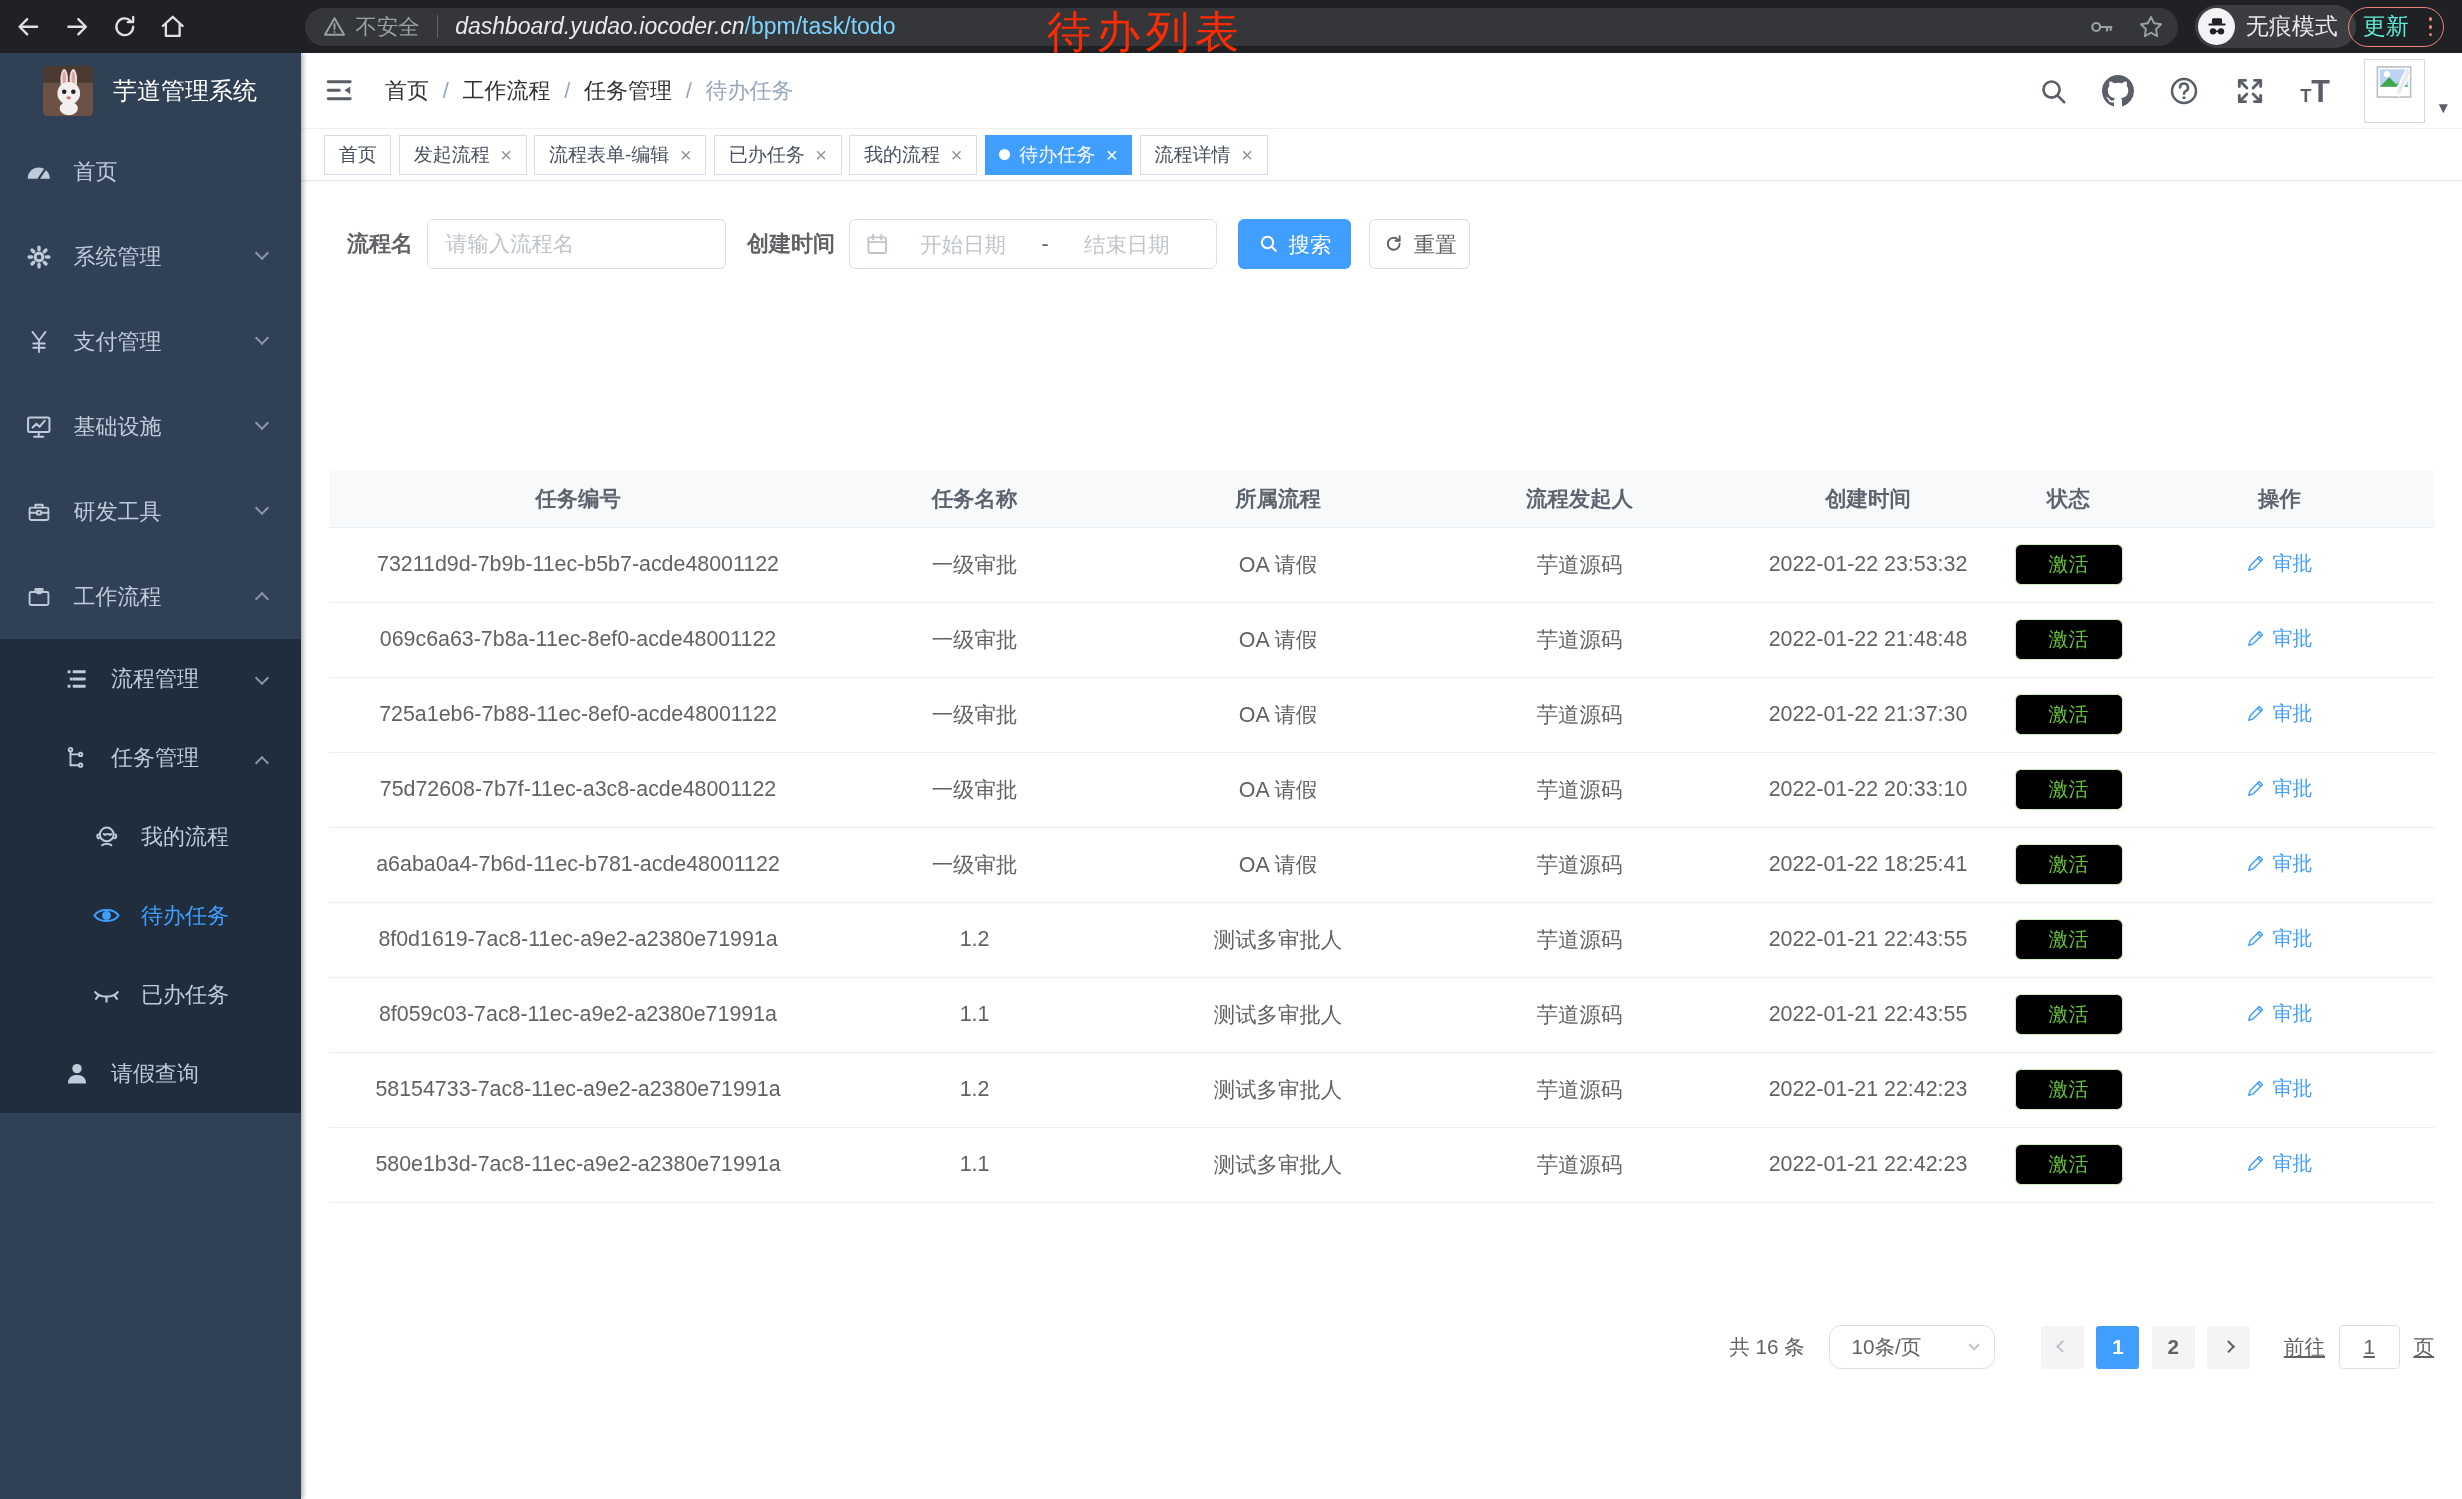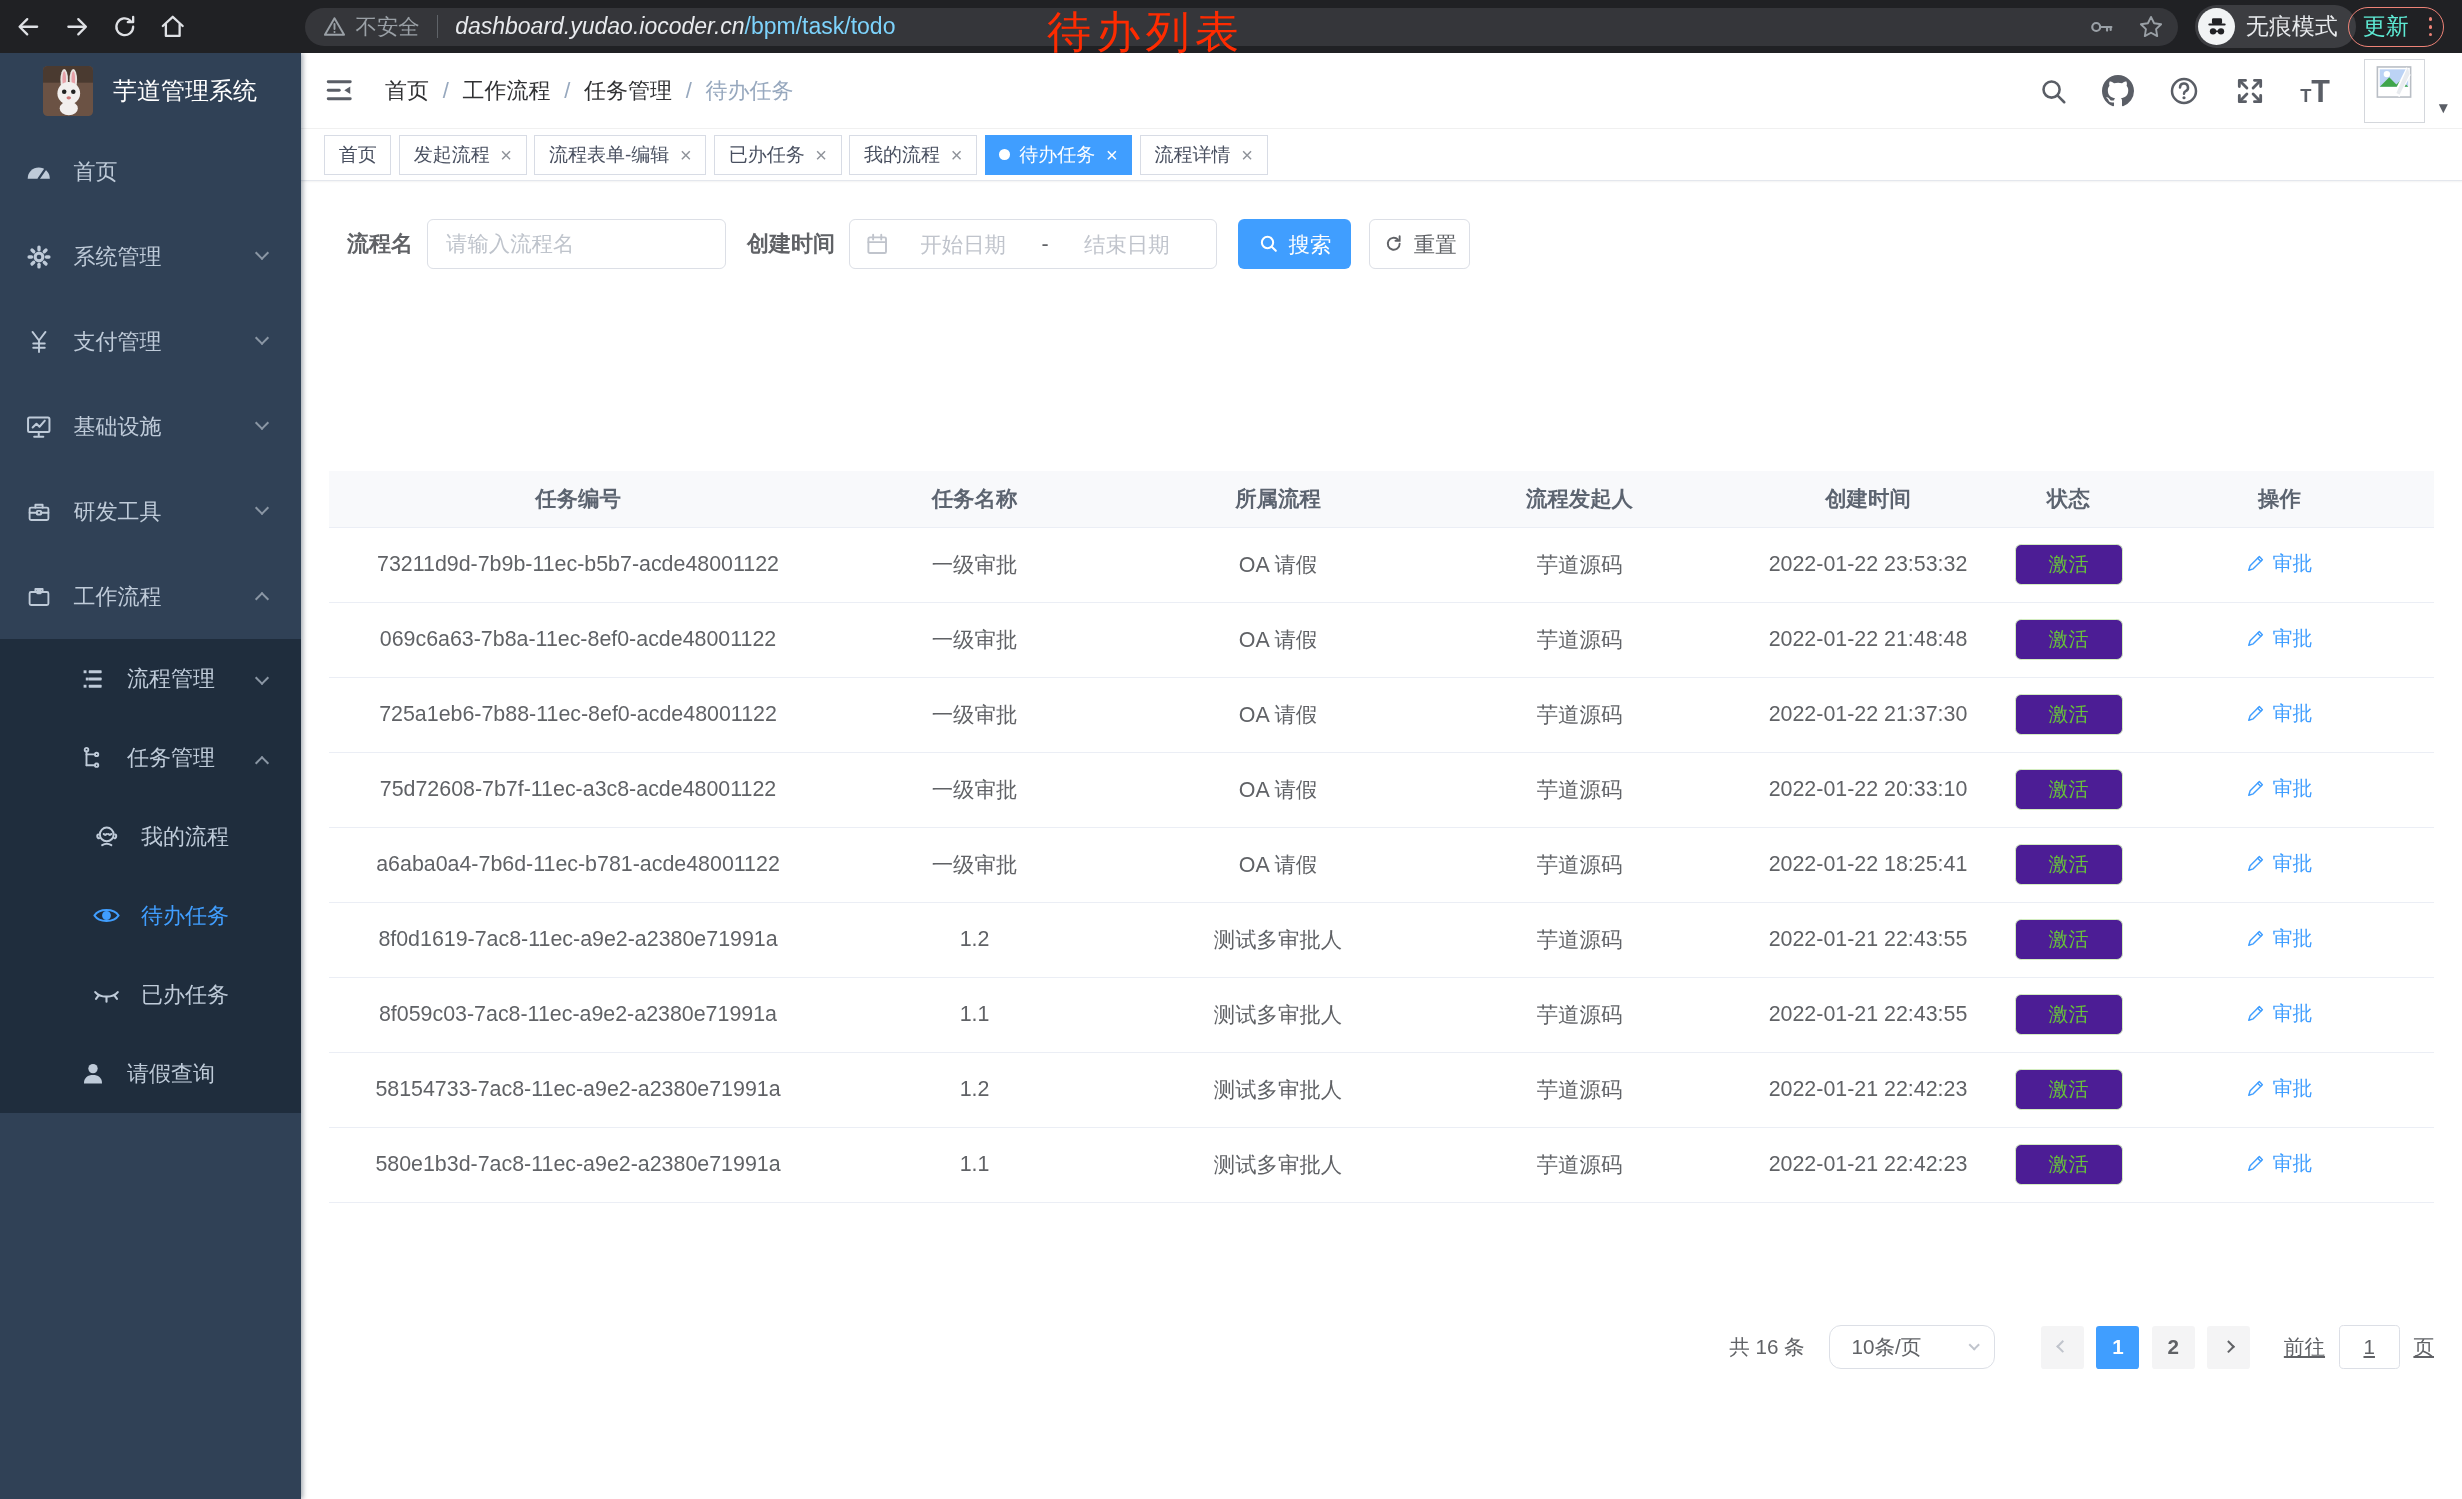--- a/index.html
+++ b/index.html
@@ -30,21 +30,21 @@
 
   
   #sidebar { position:absolute; left:0; top:53px; width:301px; height:1446px; background:#304156; z-index:30; box-shadow:1.5px 0 4.6px rgba(0,21,41,.35); }
   #logo { height:76px; display:flex; align-items:center; padding-left:43px; }
   #logo .logo-img { width:50px; height:50px; border-radius:4.6px; overflow:hidden; flex:0 0 auto; }
   #logo .logo-title { color:#fff; font-size:24px; font-weight:normal; margin-left:20px; white-space:nowrap; }
   .s-item { position:relative; display:flex; align-items:center; height:85px; color:#bfcbd9; font-size:22px; cursor:pointer; }
   .s-item .s-icon { width:29px; display:flex; justify-content:center; flex:0 0 auto; }
   .s-item .s-label { margin-left:20px; white-space:nowrap; }
   .s-item.l1 { padding-left:24.4px; }
-  .s-item.l2 { padding-left:78px; height:79px; }
+  .s-item.l2 { padding-left:62px; height:79px; }
   .s-item.l3 { padding-left:92px; height:79px; }
   .s-item.submenu { background:#1f2d3d; }
   .s-item.active { color:#409eff; }
   .chev { position:absolute; right:34px; width:10px; height:10px; border-right:2.3px solid #8b97a5; border-bottom:2.3px solid #8b97a5; }
   .chev.down { transform:rotate(45deg); top:34px; }
   .chev.up { transform:rotate(-135deg); top:40px; }
 
   
   #main { position:absolute; left:301px; top:53px; width:2162px; height:1446px; background:#fff; }
   #navbar { height:76px; display:flex; align-items:center; border-bottom:0.8px solid #f0f0f0; position:relative; }
@@ -78,21 +78,21 @@
   #date-range .dash { font-size:21.4px; color:#606266; padding:0 4.6px; }
   .btn { height:50px; display:inline-flex; align-items:center; justify-content:center; border-radius:6.1px; font-size:21.4px; cursor:pointer; border:1.5px solid transparent; }
   #search-btn { width:113px; background:#409eff; color:#fff; margin-left:21.4px; gap:9.2px; }
   #reset-btn { width:101px; background:#fff; color:#606266; border-color:#dcdfe6; margin-left:18.3px; gap:9.2px; }
   .ml28 { margin-left:21.4px; }
 
   
   #grid { position:absolute; left:27.5px; top:252px; width:2105px; border-collapse:collapse; table-layout:fixed; font-size:21.4px; color:#606266; }
   #grid th { height:56px; background:#f8f9fb; font-weight:bold; color:#5c6470; text-align:center; border-bottom:1.5px solid #ebeef5; font-size:21.4px; }
   #grid td { height:75px; text-align:center; border-bottom:1.5px solid #ebeef5; background:#fff; }
-  .tag-success { display:inline-flex; align-items:center; justify-content:center; height:41px; padding:0 33px; background:#4c1d95; border:1.5px solid #d3ecc0; border-radius:6.1px; color:#67c23a; font-size:20px; }
+  .tag-success { display:inline-flex; align-items:center; justify-content:center; height:41px; padding:0 33px; background:#000000; border:1.5px solid #d3ecc0; border-radius:6.1px; color:#67c23a; font-size:20px; }
   .act-link { color:#409eff; cursor:pointer; display:inline-flex; align-items:center; gap:6.1px; font-size:20px; }
 
   
   #pager { position:absolute; right:29px; top:1106px; display:flex; align-items:center; font-size:20.6px; color:#606266; }
   #pager .total { margin-right:24.4px; }
   #page-size { width:166px; height:44px; border:1.5px solid #dcdfe6; border-radius:12px; display:flex; align-items:center; justify-content:space-between; padding:0 15.3px 0 21.4px; cursor:pointer; margin-right:34px; background:#fff; }
   #page-size .chev2 { width:8.4px; height:8.4px; border-right:2.3px solid #c0c4cc; border-bottom:2.3px solid #c0c4cc; transform:rotate(45deg); margin-top:-4.6px; }
   .pg-btn { width:43px; height:43px; border-radius:3.1px; background:#f4f4f5; display:flex; align-items:center; justify-content:center; margin-left:12.2px; cursor:pointer; color:#606266; font-weight:bold; }
   .pg-btn.active { background:#409eff; color:#fff; }
   .arrow { width:9.2px; height:9.2px; border-left:2.3px solid #606266; border-bottom:2.3px solid #606266; }

